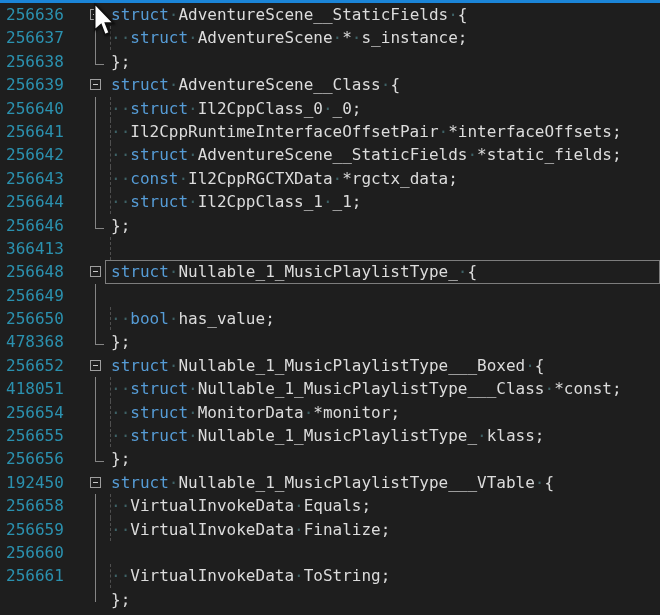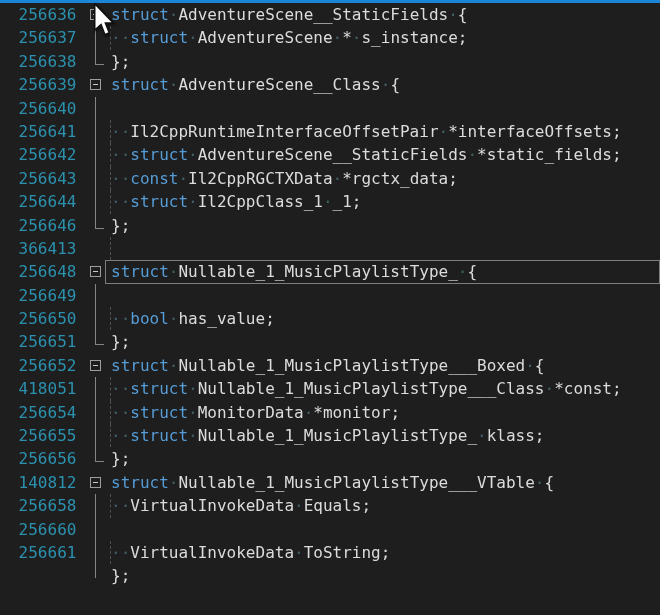--- a/index.html
+++ b/index.html
@@ -9,21 +9,21 @@
   }
   html,body{margin:0;padding:0;}
   body{
     width:660px;height:615px;overflow:hidden;background:var(--bg);
     font-family:"DejaVu Sans Mono","Liberation Mono",monospace;
     font-size:16px;position:relative;
   }
   .topbar{position:absolute;left:0;top:0;width:660px;height:3px;background:var(--accent);}
   .editor{position:absolute;left:0;top:3px;width:660px;height:612px;overflow:hidden;}
   .line{display:flex;height:23.4px;line-height:23.4px;white-space:pre;}
-  .gutter{width:89px;flex:0 0 89px;padding-left:6px;box-sizing:border-box;color:var(--num);text-align:center;}
+  .gutter{width:89px;flex:0 0 89px;padding-left:6px;box-sizing:border-box;color:var(--num);}
   .foldcol{width:16px;flex:0 0 16px;position:relative;}
   .codearea{flex:1;position:relative;padding-left:6px;overflow:hidden;}
   .seg-k{color:var(--kw);margin-top:24px;}
   .seg-p{color:var(--plain);}
   .seg-w{color:var(--ws);}
   .fold-box{position:absolute;left:1px;top:6px;width:11px;height:11px;box-sizing:border-box;
     border:1px solid var(--foldbox);background:var(--bg);}
   .fold-box::after{content:"";position:absolute;left:2px;right:2px;top:4px;height:1px;background:#c8c8c8;}
   .fold-vline{position:absolute;left:6px;top:0;bottom:0;width:1px;background:var(--fold);}
   .fold-vend{position:absolute;left:6px;top:0;height:14px;width:1px;background:var(--fold);}
@@ -36,38 +36,39 @@
 </head>
 <body>
 
 <div class="topbar"></div>
 
 <div class="editor" id="editor">
     <div class="line"><div class="gutter">256636</div><div class="foldcol"><span class="fold-box"></span></div><div class="codearea"><span class="seg-k">struct</span><span class="seg-w">·</span><span class="seg-p">AdventureScene__StaticFields</span><span class="seg-w">·</span><span class="seg-p">{</span></div></div>
     <div class="line"><div class="gutter">256637</div><div class="foldcol"><span class="fold-vline"></span></div><div class="codearea"><i class="guide"></i><span class="seg-w">··</span><span class="seg-k">struct</span><span class="seg-w">·</span><span class="seg-p">AdventureScene</span><span class="seg-w">·</span><span class="seg-p">*</span><span class="seg-w">·</span><span class="seg-p">s_instance;</span></div></div>
     <div class="line"><div class="gutter">256638</div><div class="foldcol"><span class="fold-vend"></span><span class="fold-tick"></span></div><div class="codearea"><span class="seg-p">};</span></div></div>
     <div class="line"><div class="gutter">256639</div><div class="foldcol"><span class="fold-box"></span></div><div class="codearea"><span class="seg-k">struct</span><span class="seg-w">·</span><span class="seg-p">AdventureScene__Class</span><span class="seg-w">·</span><span class="seg-p">{</span></div></div>
-    <div class="line"><div class="gutter">256640</div><div class="foldcol"><span class="fold-vline"></span></div></div>
+    <div class="line"><div class="gutter">256640</div><div class="foldcol"><span class="fold-vline"></span></div><div class="codearea"><i class="guide"></i><span class="seg-w">··</span><span class="seg-k">struct</span><span class="seg-w">·</span><span class="seg-p">Il2CppClass_0</span><span class="seg-w">·</span><span class="seg-p">_0;</span></div></div>
     <div class="line"><div class="gutter">256641</div><div class="foldcol"><span class="fold-vline"></span></div><div class="codearea"><i class="guide"></i><span class="seg-w">··</span><span class="seg-p">Il2CppRuntimeInterfaceOffsetPair</span><span class="seg-w">·</span><span class="seg-p">*interfaceOffsets;</span></div></div>
     <div class="line"><div class="gutter">256642</div><div class="foldcol"><span class="fold-vline"></span></div><div class="codearea"><i class="guide"></i><span class="seg-w">··</span><span class="seg-k">struct</span><span class="seg-w">·</span><span class="seg-p">AdventureScene__StaticFields</span><span class="seg-w">·</span><span class="seg-p">*static_fields;</span></div></div>
     <div class="line"><div class="gutter">256643</div><div class="foldcol"><span class="fold-vline"></span></div><div class="codearea"><i class="guide"></i><span class="seg-w">··</span><span class="seg-k">const</span><span class="seg-w">·</span><span class="seg-p">Il2CppRGCTXData</span><span class="seg-w">·</span><span class="seg-p">*rgctx_data;</span></div></div>
     <div class="line"><div class="gutter">256644</div><div class="foldcol"><span class="fold-vline"></span></div><div class="codearea"><i class="guide"></i><span class="seg-w">··</span><span class="seg-k">struct</span><span class="seg-w">·</span><span class="seg-p">Il2CppClass_1</span><span class="seg-w">·</span><span class="seg-p">_1;</span></div></div>
     <div class="line"><div class="gutter">256646</div><div class="foldcol"><span class="fold-vend"></span><span class="fold-tick"></span></div><div class="codearea"><span class="seg-p">};</span></div></div>
     <div class="line"><div class="gutter">366413</div><div class="foldcol"></div><div class="codearea"><i class="guide"></i></div></div>
     <div class="line"><div class="gutter">256648</div><div class="foldcol"><span class="fold-box"></span></div><div class="codearea"><i class="hl-box"></i><span class="seg-k">struct</span><span class="seg-w">·</span><span class="seg-p">Nullable_1_MusicPlaylistType_</span><span class="seg-w">·</span><span class="seg-p">{</span></div></div>
     <div class="line"><div class="gutter">256649</div><div class="foldcol"><span class="fold-vline"></span></div></div>
     <div class="line"><div class="gutter">256650</div><div class="foldcol"><span class="fold-vline"></span></div><div class="codearea"><i class="guide"></i><span class="seg-w">··</span><span class="seg-k">bool</span><span class="seg-w">·</span><span class="seg-p">has_value;</span></div></div>
-    <div class="line"><div class="gutter">256651</div><div class="foldcol"><span class="fold-vend"></span><span class="fold-tick"></span></div><div class="codearea"><span class="seg-p">};</span></div></div>
+    <div class="line"><div class="gutter">478368</div><div class="foldcol"><span class="fold-vend"></span><span class="fold-tick"></span></div><div class="codearea"><span class="seg-p">};</span></div></div>
     <div class="line"><div class="gutter">256652</div><div class="foldcol"><span class="fold-box"></span></div><div class="codearea"><span class="seg-k">struct</span><span class="seg-w">·</span><span class="seg-p">Nullable_1_MusicPlaylistType___Boxed</span><span class="seg-w">·</span><span class="seg-p">{</span></div></div>
     <div class="line"><div class="gutter">418051</div><div class="foldcol"><span class="fold-vline"></span></div><div class="codearea"><i class="guide"></i><span class="seg-w">··</span><span class="seg-k">struct</span><span class="seg-w">·</span><span class="seg-p">Nullable_1_MusicPlaylistType___Class</span><span class="seg-w">·</span><span class="seg-p">*const;</span></div></div>
     <div class="line"><div class="gutter">256654</div><div class="foldcol"><span class="fold-vline"></span></div><div class="codearea"><i class="guide"></i><span class="seg-w">··</span><span class="seg-k">struct</span><span class="seg-w">·</span><span class="seg-p">MonitorData</span><span class="seg-w">·</span><span class="seg-p">*monitor;</span></div></div>
     <div class="line"><div class="gutter">256655</div><div class="foldcol"><span class="fold-vline"></span></div><div class="codearea"><i class="guide"></i><span class="seg-w">··</span><span class="seg-k">struct</span><span class="seg-w">·</span><span class="seg-p">Nullable_1_MusicPlaylistType_</span><span class="seg-w">·</span><span class="seg-p">klass;</span></div></div>
     <div class="line"><div class="gutter">256656</div><div class="foldcol"><span class="fold-vend"></span><span class="fold-tick"></span></div><div class="codearea"><span class="seg-p">};</span></div></div>
-    <div class="line"><div class="gutter">140812</div><div class="foldcol"><span class="fold-box"></span></div><div class="codearea"><span class="seg-k">struct</span><span class="seg-w">·</span><span class="seg-p">Nullable_1_MusicPlaylistType___VTable</span><span class="seg-w">·</span><span class="seg-p">{</span></div></div>
+    <div class="line"><div class="gutter">192450</div><div class="foldcol"><span class="fold-box"></span></div><div class="codearea"><span class="seg-k">struct</span><span class="seg-w">·</span><span class="seg-p">Nullable_1_MusicPlaylistType___VTable</span><span class="seg-w">·</span><span class="seg-p">{</span></div></div>
     <div class="line"><div class="gutter">256658</div><div class="foldcol"><span class="fold-vline"></span></div><div class="codearea"><i class="guide"></i><span class="seg-w">··</span><span class="seg-p">VirtualInvokeData</span><span class="seg-w">·</span><span class="seg-p">Equals;</span></div></div>
+    <div class="line"><div class="gutter">256659</div><div class="foldcol"><span class="fold-vline"></span></div><div class="codearea"><i class="guide"></i><span class="seg-w">··</span><span class="seg-p">VirtualInvokeData</span><span class="seg-w">·</span><span class="seg-p">Finalize;</span></div></div>
     <div class="line"><div class="gutter">256660</div><div class="foldcol"><span class="fold-vline"></span></div></div>
     <div class="line"><div class="gutter">256661</div><div class="foldcol"><span class="fold-vline"></span></div><div class="codearea"><i class="guide"></i><span class="seg-w">··</span><span class="seg-p">VirtualInvokeData</span><span class="seg-w">·</span><span class="seg-p">ToString;</span></div></div>
     <div class="line"><div class="gutter"></div><div class="foldcol"><span class="fold-vend"></span></div><div class="codearea"><span class="seg-p">};</span></div></div>
   </div>
 
 <svg class="cursor" viewBox="0 0 14 22" width="24" height="34">
   <polygon points="1,0.5 1,17.5 5.1,13.9 7.6,20.5 10.4,19.3 7.9,12.9 13,12.9" fill="#ffffff" stroke="#111111" stroke-width="1"></polygon>
 </svg>
 
 </body></html>

